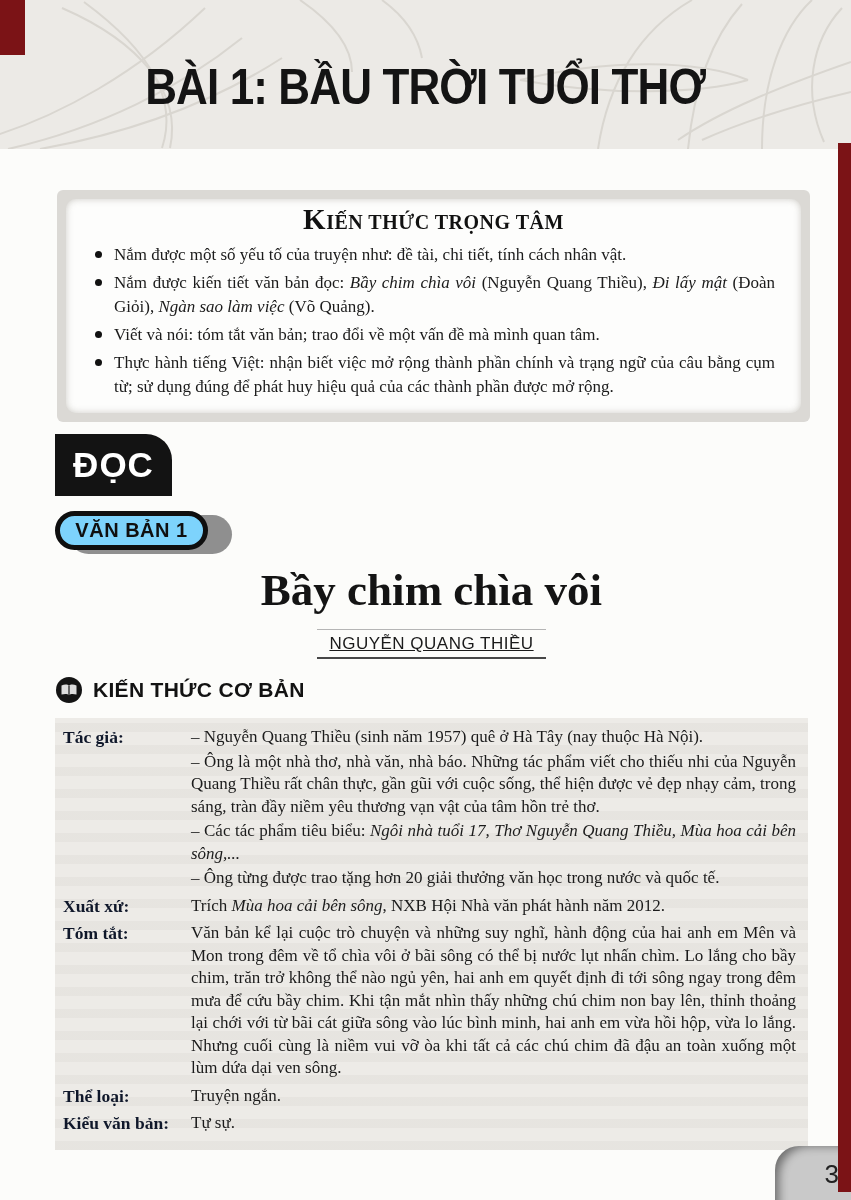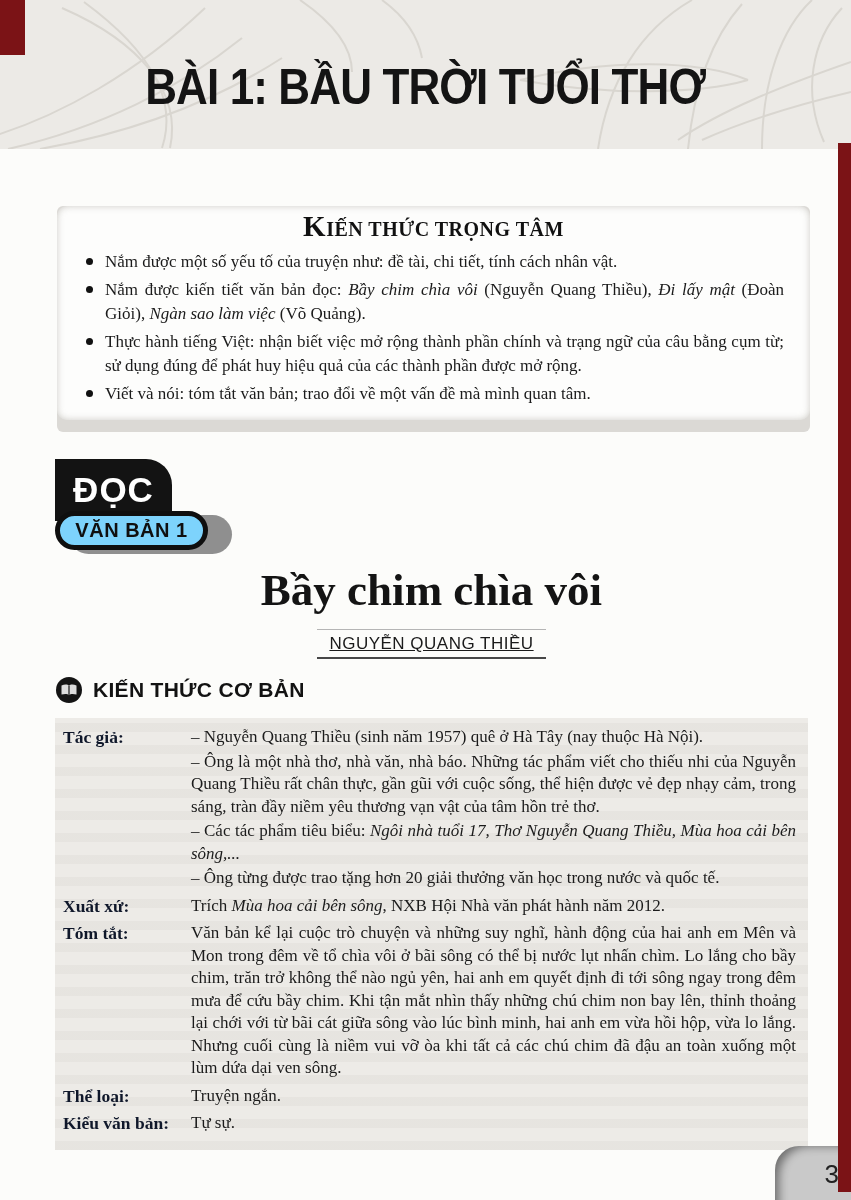--- a/index.html
+++ b/index.html
@@ -15,43 +15,43 @@
     position:absolute;left:0;top:58px;width:100%;text-align:center;
     font-family:"Liberation Sans",sans-serif;font-weight:bold;font-size:50px;
     color:#141414;letter-spacing:-1px;white-space:nowrap;
   }
   .lesson-title .squeeze{display:inline-block;transform:scaleX(.88);transform-origin:center;}
   
   .red-corner{position:absolute;left:0;top:0;width:25px;height:55px;background:#7b1316;z-index:6;}
   .red-bar{position:absolute;right:0;top:143px;width:13px;height:1049px;background:#7b1316;z-index:6;}
   
   .kttt{
-    position:absolute;left:57px;top:206px;width:753px;min-height:226px;
-    background:#dbd9d5;border-radius:6px;box-sizing:border-box;
+    position:absolute;left:57px;top:190px;width:753px;min-height:226px;
+    background:#dbd9d5;border-radius:6px;padding:9px;box-sizing:border-box;
   }
   .kttt-inner{
     background:#fdfdfc;border-radius:10px;min-height:208px;box-sizing:border-box;
     padding:8px 26px 10px;box-shadow:inset 0 0 7px rgba(135,130,120,.4);
   }
   .kttt-title{
     text-align:center;font-weight:bold;font-size:20px;letter-spacing:.5px;
     margin:2px 0 9px;color:#111;
   }
   .kttt-title .bigcap{font-size:29px;line-height:20px;}
   .kttt-item{
     position:relative;padding-left:22px;font-size:17px;line-height:24px;
     text-align:justify;margin-bottom:4px;
   }
   .kttt-item .dot{position:absolute;left:3px;top:8px;width:7px;height:7px;border-radius:50%;background:#111;}
   .it{font-style:italic;}
   
   .doc-badge{
     position:absolute;left:55px;top:434px;width:117px;height:62px;background:#131313;
     border-radius:0 26px 0 0;display:flex;align-items:center;justify-content:center;
-    color:#fff;font-family:"Liberation Sans",sans-serif;font-weight:bold;font-size:35px;letter-spacing:1px;margin-top:25px;
+    color:#fff;font-family:"Liberation Sans",sans-serif;font-weight:bold;font-size:35px;letter-spacing:1px;
   }
   
   .vb-wrap{position:absolute;left:55px;top:511px;width:180px;height:44px;}
   .vb-shadow{position:absolute;left:14px;top:4px;width:163px;height:39px;background:#8f8f8f;border-radius:21px;}
   .vb-pill{
     position:absolute;left:0;top:0;width:153px;height:39px;background:#7dd3fc;
     border:5px solid #0f0f0f;border-radius:21px;box-sizing:border-box;
     display:flex;align-items:center;justify-content:center;
     font-family:"Liberation Sans",sans-serif;font-weight:bold;font-size:20px;letter-spacing:.5px;color:#0f0f0f;
   }
@@ -125,22 +125,22 @@
 
   <div class="red-corner"></div>
   <div class="red-bar"></div>
 
   <div class="kttt">
     <div class="kttt-inner">
       <div class="kttt-title" id="kttt-title"><span class="bigcap">K</span>IẾN THỨC TRỌNG TÂM</div>
       <div id="kttt-bullets">
           <div class="kttt-item"><span class="dot"></span><span><span>Nắm được một số yếu tố của truyện như: đề tài, chi tiết, tính cách nhân vật.</span></span></div>
           <div class="kttt-item"><span class="dot"></span><span><span>Nắm được kiến tiết văn bản đọc: </span><span class="it">Bầy chim chìa vôi</span><span> (Nguyễn Quang Thiều), </span><span class="it">Đi lấy mật</span><span> (Đoàn Giỏi), </span><span class="it">Ngàn sao làm việc</span><span> (Võ Quảng).</span></span></div>
+          <div class="kttt-item"><span class="dot"></span><span><span>Viết và nói: tóm tắt văn bản; trao đổi về một vấn đề mà mình quan tâm.</span></span></div>
           <div class="kttt-item"><span class="dot"></span><span><span>Thực hành tiếng Việt: nhận biết việc mở rộng thành phần chính và trạng ngữ của câu bằng cụm từ; sử dụng đúng để phát huy hiệu quả của các thành phần được mở rộng.</span></span></div>
-          <div class="kttt-item"><span class="dot"></span><span><span>Viết và nói: tóm tắt văn bản; trao đổi về một vấn đề mà mình quan tâm.</span></span></div>
         </div>
     </div>
   </div>
 
   <div class="doc-badge">
     <span>ĐỌC</span>
   </div>
 
   <div class="vb-wrap">
     <div class="vb-shadow"></div>

